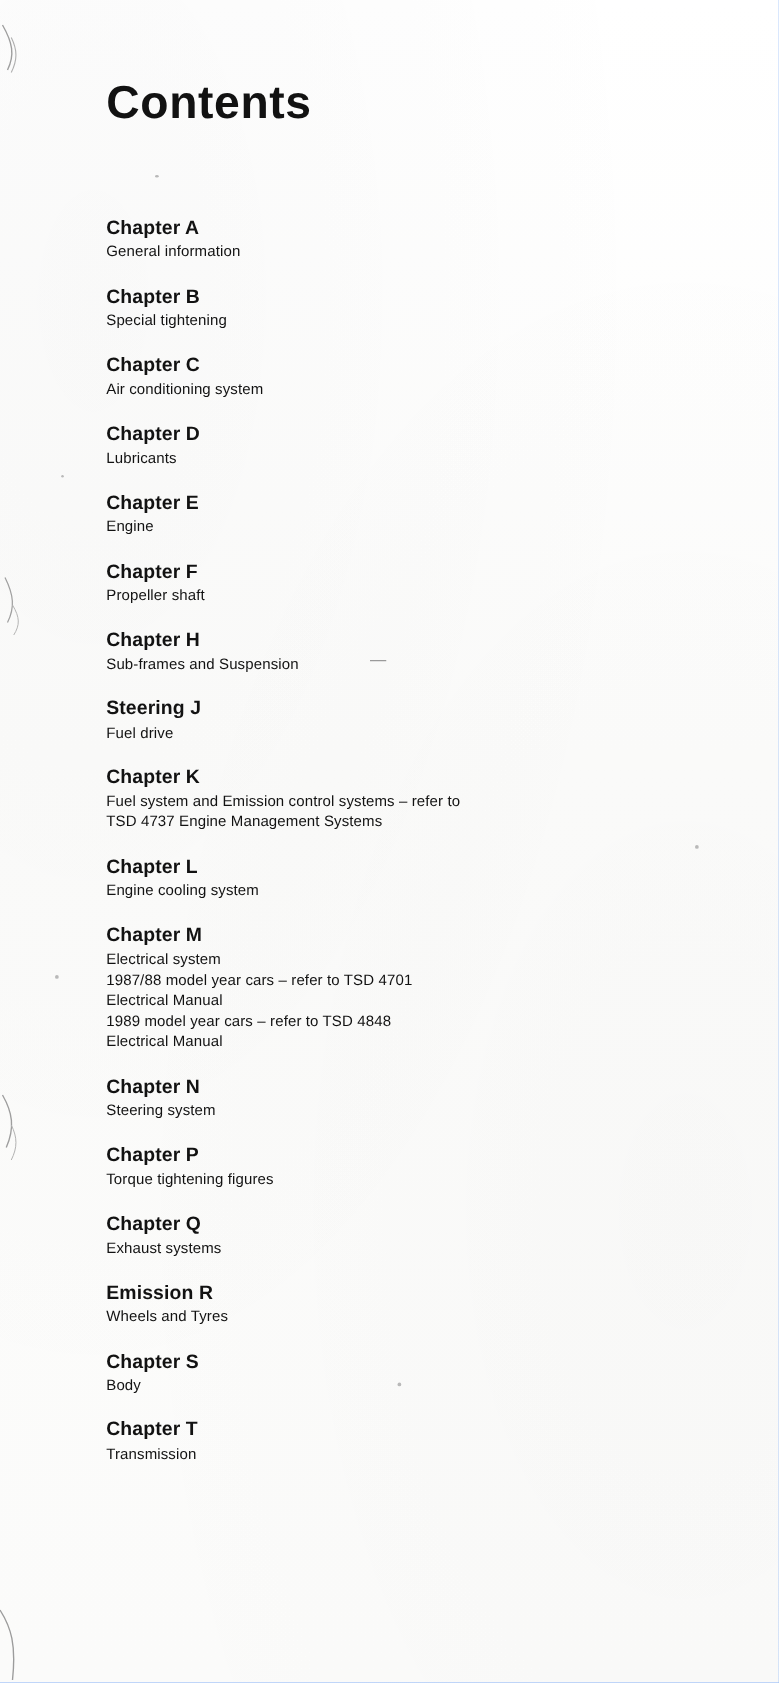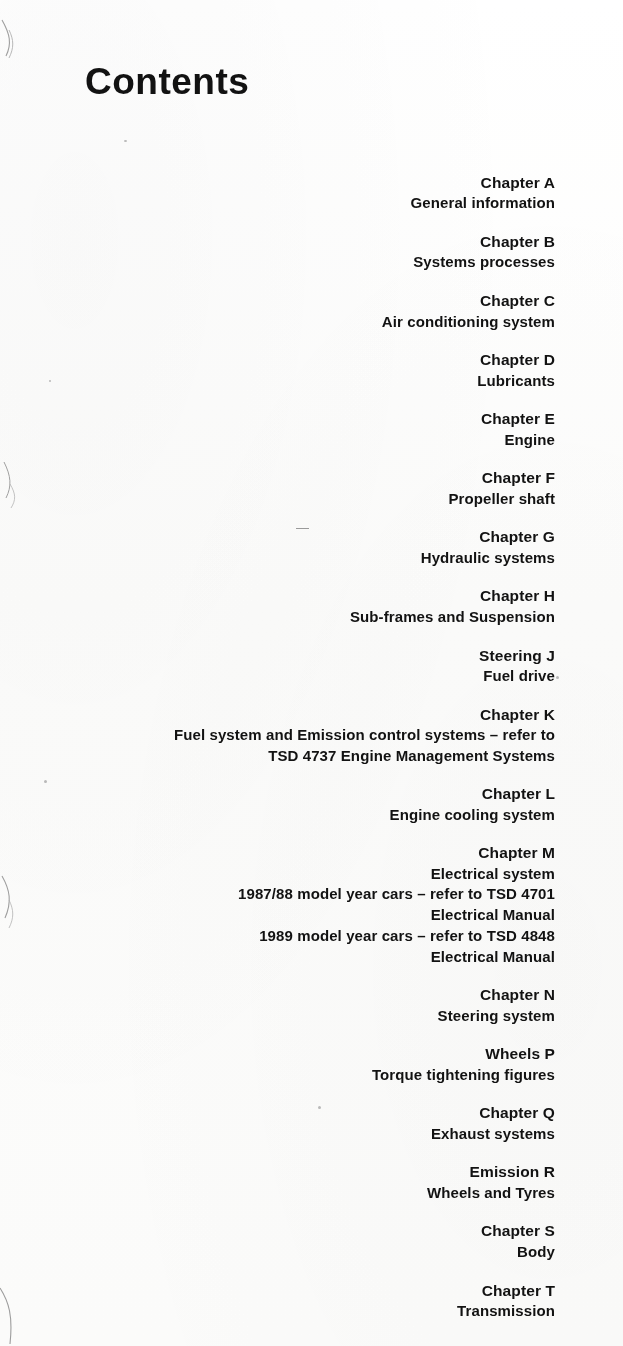--- a/index.html
+++ b/index.html
@@ -42,31 +42,30 @@
     font-family: "Liberation Sans", sans-serif;
   }
   .toc {
     position: absolute;
     left: 85px;
     top: 172px;
     width: 470px;
   }
   .entry {
     margin-bottom: 17px;
-    text-align: right;
   }
   .entry-label {
     font-size: 15.5px;
     font-weight: bold;
     line-height: 1.38;
     letter-spacing: 0.1px;
   }
   .entry-desc {
-    font-size: 15px;
-    font-weight: bold;
+    font-size: 12px;
+    font-weight: normal;
     line-height: 1.38;
     letter-spacing: 0.1px;
     white-space: pre-line;
   }
   .edge-curl {
     position: absolute;
     left: 0;
     top: 0;
     width: 26px;
     height: 100%;
@@ -112,21 +111,21 @@
 
   <div class="toc">
 
     <div class="entry">
       <div class="entry-label">Chapter A</div>
       <div class="entry-desc">General information</div>
     </div>
 
     <div class="entry">
       <div class="entry-label">Chapter B</div>
-      <div class="entry-desc">Systems processes</div>
+      <div class="entry-desc">Special tightening</div>
     </div>
 
     <div class="entry">
       <div class="entry-label">Chapter C</div>
       <div class="entry-desc">Air conditioning system</div>
     </div>
 
     <div class="entry">
       <div class="entry-label">Chapter D</div>
       <div class="entry-desc">Lubricants</div>
@@ -135,24 +134,20 @@
     <div class="entry">
       <div class="entry-label">Chapter E</div>
       <div class="entry-desc">Engine</div>
     </div>
 
     <div class="entry">
       <div class="entry-label">Chapter F</div>
       <div class="entry-desc">Propeller shaft</div>
     </div>
 
-    <div class="entry">
-      <div class="entry-label">Chapter G</div>
-      <div class="entry-desc">Hydraulic systems</div>
-    </div>
 
     <div class="entry">
       <div class="entry-label">Chapter H</div>
       <div class="entry-desc">Sub-frames and Suspension</div>
     </div>
 
     <div class="entry">
       <div class="entry-label">Steering J</div>
       <div class="entry-desc">Fuel drive</div>
     </div>
@@ -176,21 +171,21 @@
 1989 model year cars – refer to TSD 4848
 Electrical Manual</div>
     </div>
 
     <div class="entry">
       <div class="entry-label">Chapter N</div>
       <div class="entry-desc">Steering system</div>
     </div>
 
     <div class="entry">
-      <div class="entry-label">Wheels P</div>
+      <div class="entry-label">Chapter P</div>
       <div class="entry-desc">Torque tightening figures</div>
     </div>
 
     <div class="entry">
       <div class="entry-label">Chapter Q</div>
       <div class="entry-desc">Exhaust systems</div>
     </div>
 
     <div class="entry">
       <div class="entry-label">Emission R</div>

